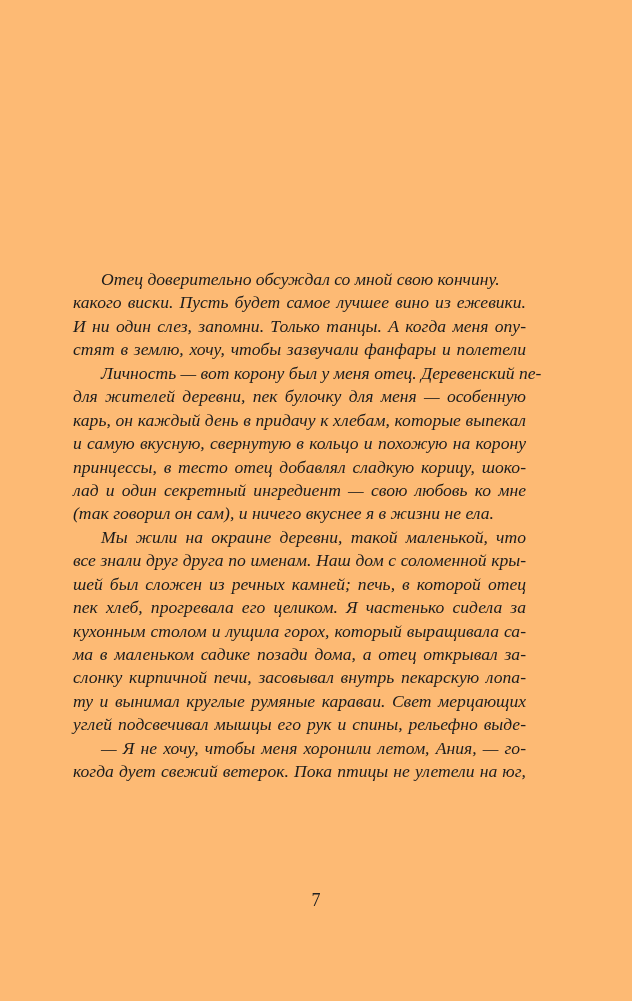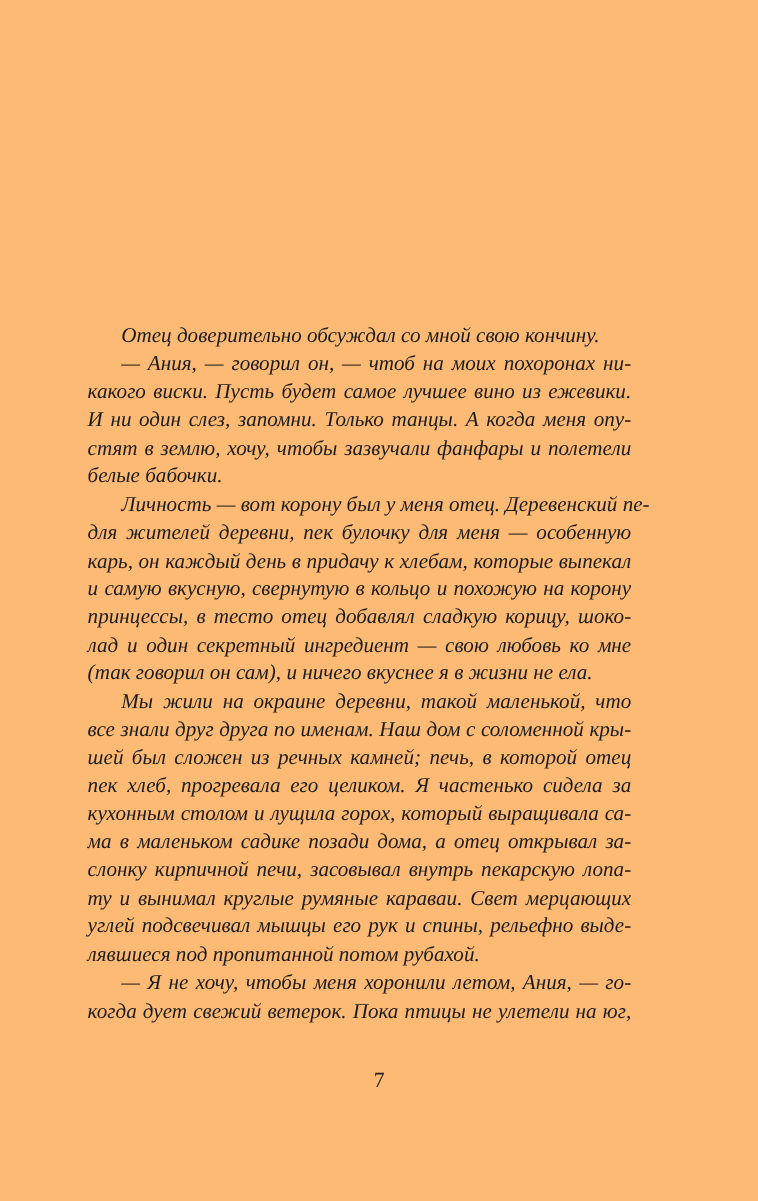--- a/index.html
+++ b/index.html
@@ -28,42 +28,39 @@
   }
 </style>
 </head>
 <body>
 
 <div class="page">
   <div class="text-block">
 
     <span class="line indent last">Отец доверительно обсуждал со мной свою кончину.</span>
 
-    <span class="line indent">— Ания, — говорил он, — чтоб на моих похоронах ни-</span>
     <span class="line">какого виски. Пусть будет самое лучшее вино из ежевики.</span>
     <span class="line">И ни один слез, запомни. Только танцы. А когда меня опу-</span>
     <span class="line">стят в землю, хочу, чтобы зазвучали фанфары и полетели</span>
-    <span class="line last">белые бабочки.</span>
 
     <span class="line indent">Личность — вот корону был у меня отец. Деревенский пе-</span>
     <span class="line">для жителей деревни, пек булочку для меня — особенную</span>
     <span class="line">карь, он каждый день в придачу к хлебам, которые выпекал</span>
     <span class="line">и самую вкусную, свернутую в кольцо и похожую на корону</span>
     <span class="line">принцессы, в тесто отец добавлял сладкую корицу, шоко-</span>
     <span class="line">лад и один секретный ингредиент — свою любовь ко мне</span>
     <span class="line last">(так говорил он сам), и ничего вкуснее я в жизни не ела.</span>
 
     <span class="line indent">Мы жили на окраине деревни, такой маленькой, что</span>
     <span class="line">все знали друг друга по именам. Наш дом с соломенной кры-</span>
     <span class="line">шей был сложен из речных камней; печь, в которой отец</span>
     <span class="line">пек хлеб, прогревала его целиком. Я частенько сидела за</span>
     <span class="line">кухонным столом и лущила горох, который выращивала са-</span>
     <span class="line">ма в маленьком садике позади дома, а отец открывал за-</span>
     <span class="line">слонку кирпичной печи, засовывал внутрь пекарскую лопа-</span>
     <span class="line">ту и вынимал круглые румяные караваи. Свет мерцающих</span>
     <span class="line">углей подсвечивал мышцы его рук и спины, рельефно выде-</span>
-    <span class="line last">лявшиеся под пропитанной потом рубахой.</span>
 
     <span class="line indent">— Я не хочу, чтобы меня хоронили летом, Ания, — го-</span>
     <span class="line">когда дует свежий ветерок. Пока птицы не улетели на юг,</span>
   </div>
   <div class="page-number">7</div>
 </div>
 
 </body></html>

